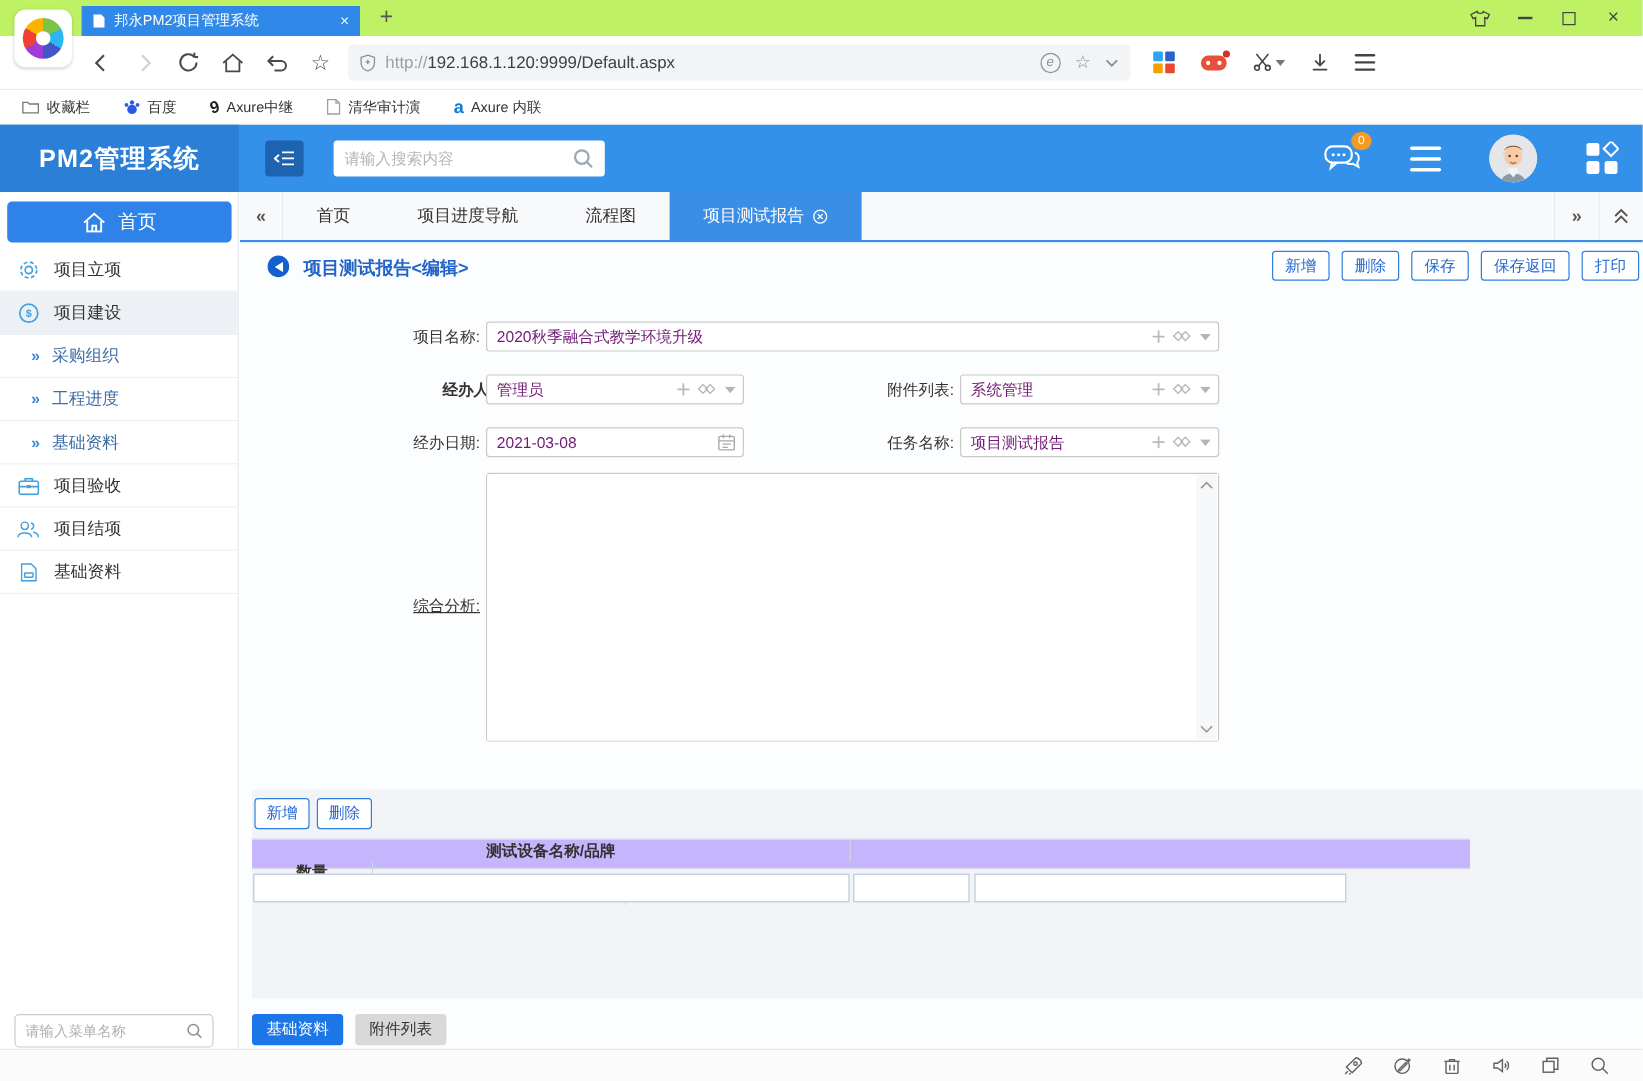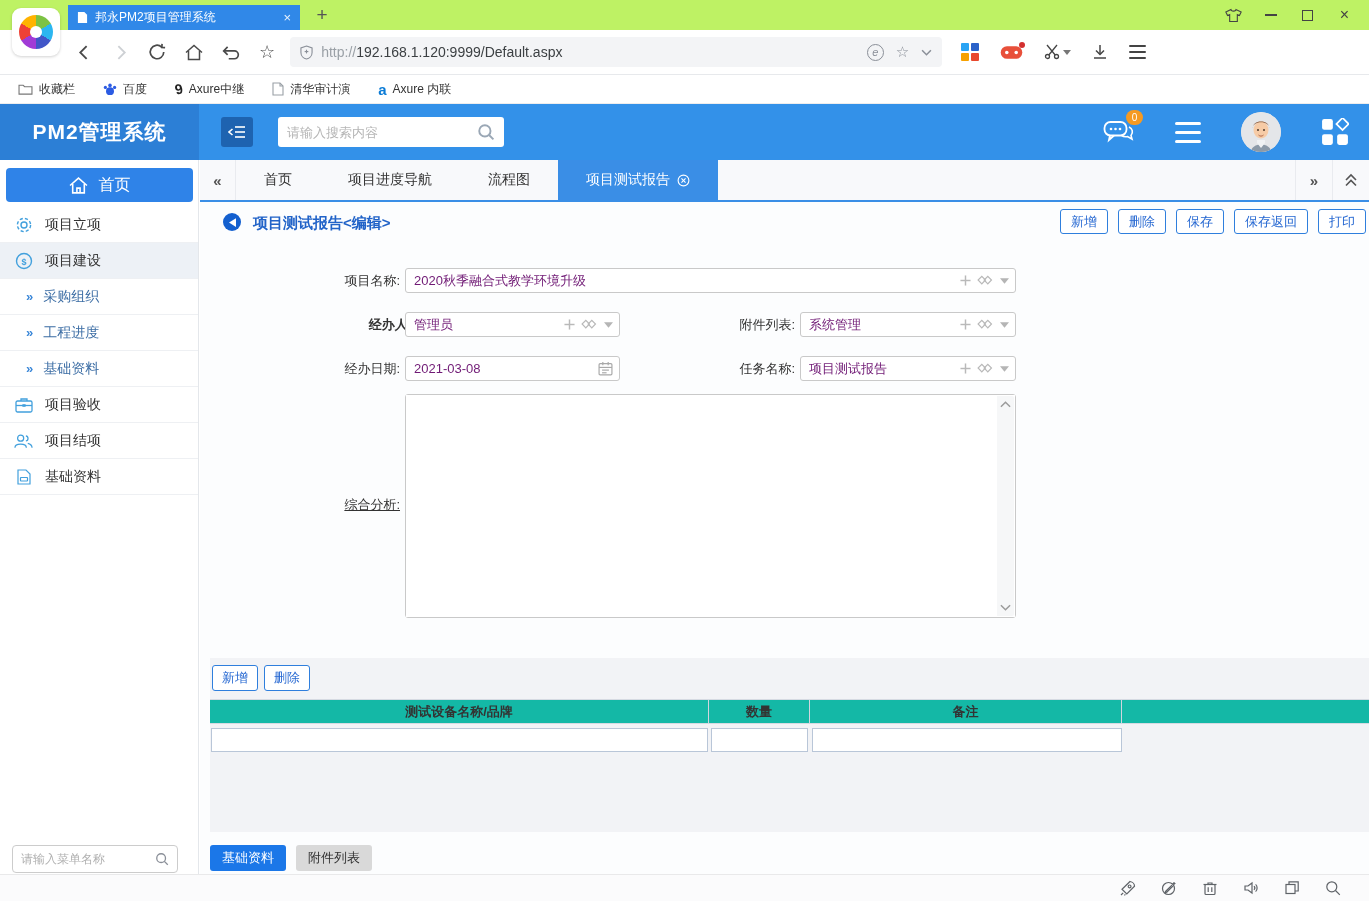--- a/index.html
+++ b/index.html
@@ -99,21 +99,21 @@
   .form-label { position:absolute; width:140px; text-align:right; font-size:13px; color:#333; line-height:26px; }
   .input-wrap { position:absolute; height:25px; border:1px solid #c9c9c9; border-radius:3px; background:#fff; }
   .input-wrap input { width:100%; height:100%; border:0; outline:0; background:transparent; padding:0 58px 0 8px; font-size:13px; color:#701a75; font-family:inherit; }
   .suffix { position:absolute; right:6px; top:0; height:100%; display:flex; align-items:center; gap:6px; }
   .ta-wrap { position:absolute; left:205px; top:192px; width:611px; height:224px; border:1px solid #c9c9c9; border-radius:3px; background:#fff; }
   .ta-wrap textarea { width:100%; height:100%; border:0; outline:0; resize:none; padding:8px 26px 8px 8px; font-family:inherit; }
   .ta-scroll { position:absolute; right:1px; top:1px; bottom:1px; width:17px; background:#f6f7f8; display:flex; flex-direction:column; justify-content:space-between; align-items:center; padding:5px 0; border-radius:0 2px 2px 0; }
 
   .detail-panel { position:absolute; left:10px; top:456px; width:1159px; height:174px; background:#f2f3f6; }
   .dp-btn { position:absolute; top:7px; height:26px; width:46px; background:#fff; border:1px solid #2f7fdd; border-radius:3px; color:#2668d2; font-size:13px; display:flex; align-items:center; justify-content:center; cursor:pointer; }
-  .dt-head { position:absolute; left:0; top:41px; width:1159px; height:25px; background:#14b8a6; border-top:1px solid #d6dae2; border-bottom:1px solid #d6dae2; display:flex; font-size:13px; color:#333; font-weight:bold; }
+  .dt-head { position:absolute; left:0; top:41px; width:1015px; height:25px; background:#c4b5fd; border-top:1px solid #d6dae2; border-bottom:1px solid #d6dae2; display:flex; font-size:13px; color:#333; font-weight:bold;flex-direction:column; }
   .dt-th { display:flex; align-items:center; justify-content:center; border-right:1px solid #d0d5de; height:100%; }
   .cell-input { position:absolute; top:70px; height:24px; border:1px solid #b9c6d8; background:#fff; padding:0 6px; font-size:13px; outline:0; font-family:inherit; }
 
   .btab { position:absolute; top:643px; height:26px; width:76px; border-radius:3px; display:flex; align-items:center; justify-content:center; font-size:13px; cursor:pointer; }
   .btab.active { background:#1b77e8; color:#fff; }
   .btab.idle { background:#d9d9d9; color:#333; }
 
   
   .statusbar { position:absolute; left:0; top:874px; width:1369px; height:27px; background:#fbfbfc; border-top:1px solid #e9e9ea; display:flex; align-items:center; justify-content:flex-end; gap:25px; padding-right:28px; }
 </style>

